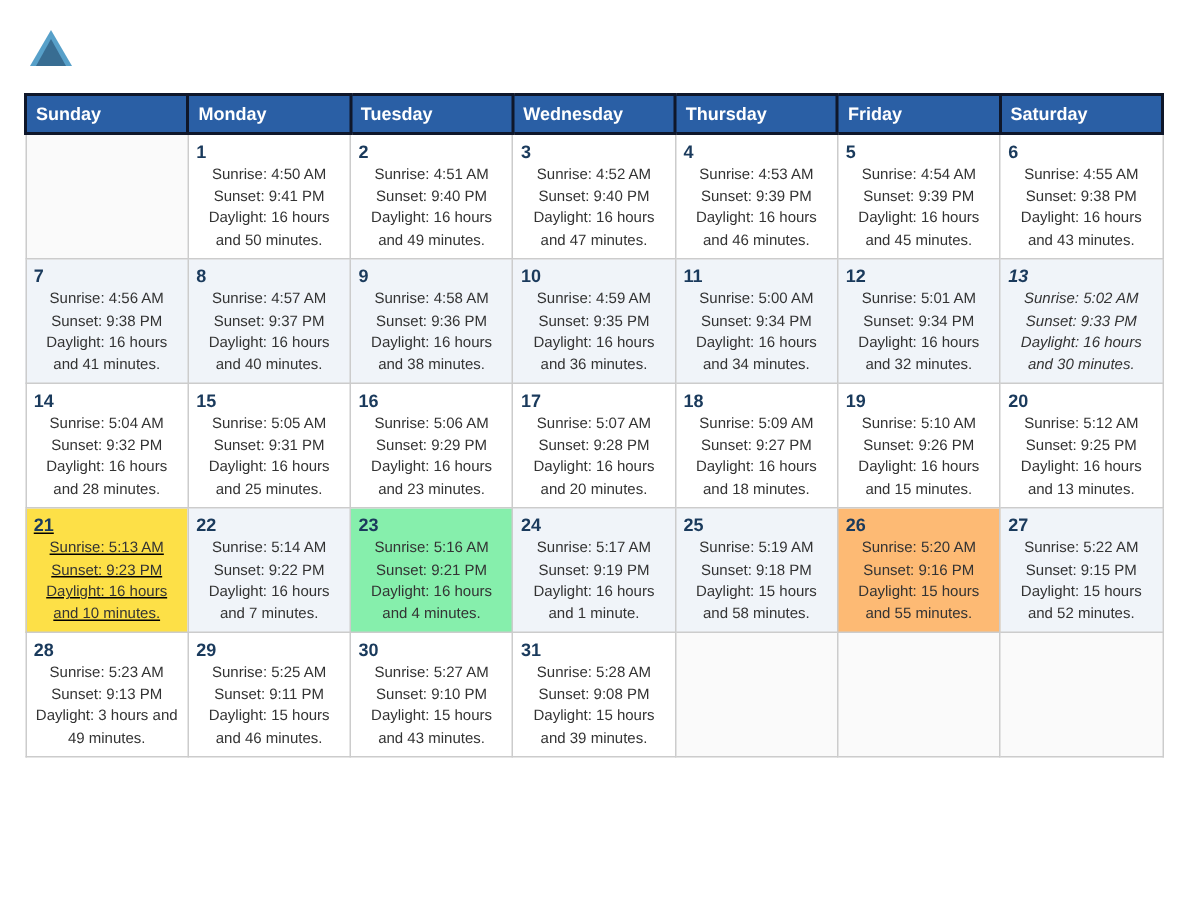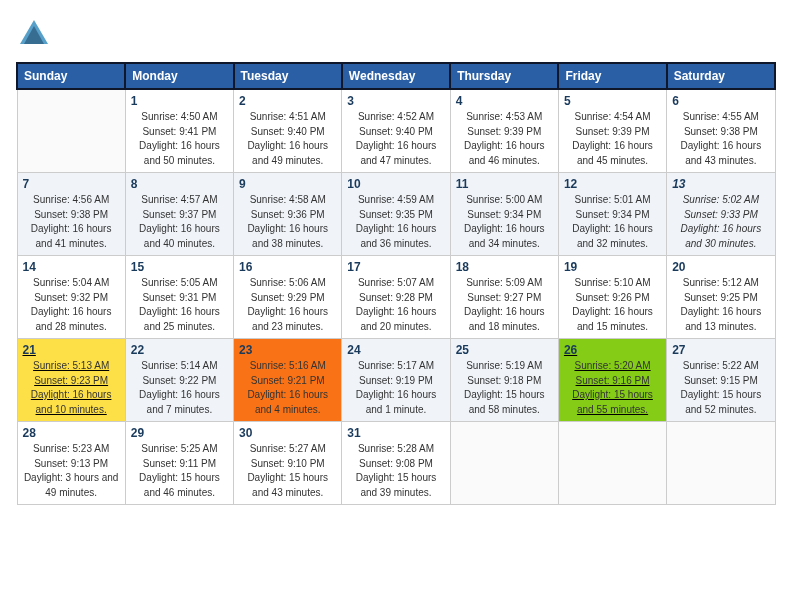--- a/index.html
+++ b/index.html
@@ -201,33 +201,33 @@
       </tr>
       <tr>
         <td style="background: #fde047; text-decoration: underline;">
           <span class="day-number">21</span>
           <div class="day-info"><span>Sunrise: 5:13 AM</span><br><span>Sunset: 9:23 PM</span><br><span>Daylight: 16 hours and 10 minutes.</span></div>
         </td>
         <td style="background: rgb(240, 244, 249);">
           <span class="day-number">22</span>
           <div class="day-info"><span>Sunrise: 5:14 AM</span><br><span>Sunset: 9:22 PM</span><br><span>Daylight: 16 hours and 7 minutes.</span></div>
         </td>
-        <td style="background: #f97316;">
+        <td style="background: #86efac;">
           <span class="day-number">23</span>
           <div class="day-info"><span>Sunrise: 5:16 AM</span><br><span>Sunset: 9:21 PM</span><br><span>Daylight: 16 hours and 4 minutes.</span></div>
         </td>
         <td style="background: rgb(240, 244, 249); margin-left: 24px;">
           <span class="day-number">24</span>
           <div class="day-info"><span>Sunrise: 5:17 AM</span><br><span>Sunset: 9:19 PM</span><br><span>Daylight: 16 hours and 1 minute.</span></div>
         </td>
         <td style="background: rgb(240, 244, 249); margin-left: 32px;">
           <span class="day-number">25</span>
           <div class="day-info"><span>Sunrise: 5:19 AM</span><br><span>Sunset: 9:18 PM</span><br><span>Daylight: 15 hours and 58 minutes.</span></div>
         </td>
-        <td style="background: #84cc16; text-decoration: underline;">
+        <td style="background: #fdba74;">
           <span class="day-number">26</span>
           <div class="day-info"><span>Sunrise: 5:20 AM</span><br><span>Sunset: 9:16 PM</span><br><span>Daylight: 15 hours and 55 minutes.</span></div>
         </td>
         <td style="background: rgb(240, 244, 249);">
           <span class="day-number">27</span>
           <div class="day-info"><span>Sunrise: 5:22 AM</span><br><span>Sunset: 9:15 PM</span><br><span>Daylight: 15 hours and 52 minutes.</span></div>
         </td>
       </tr>
       <tr>
         <td>

